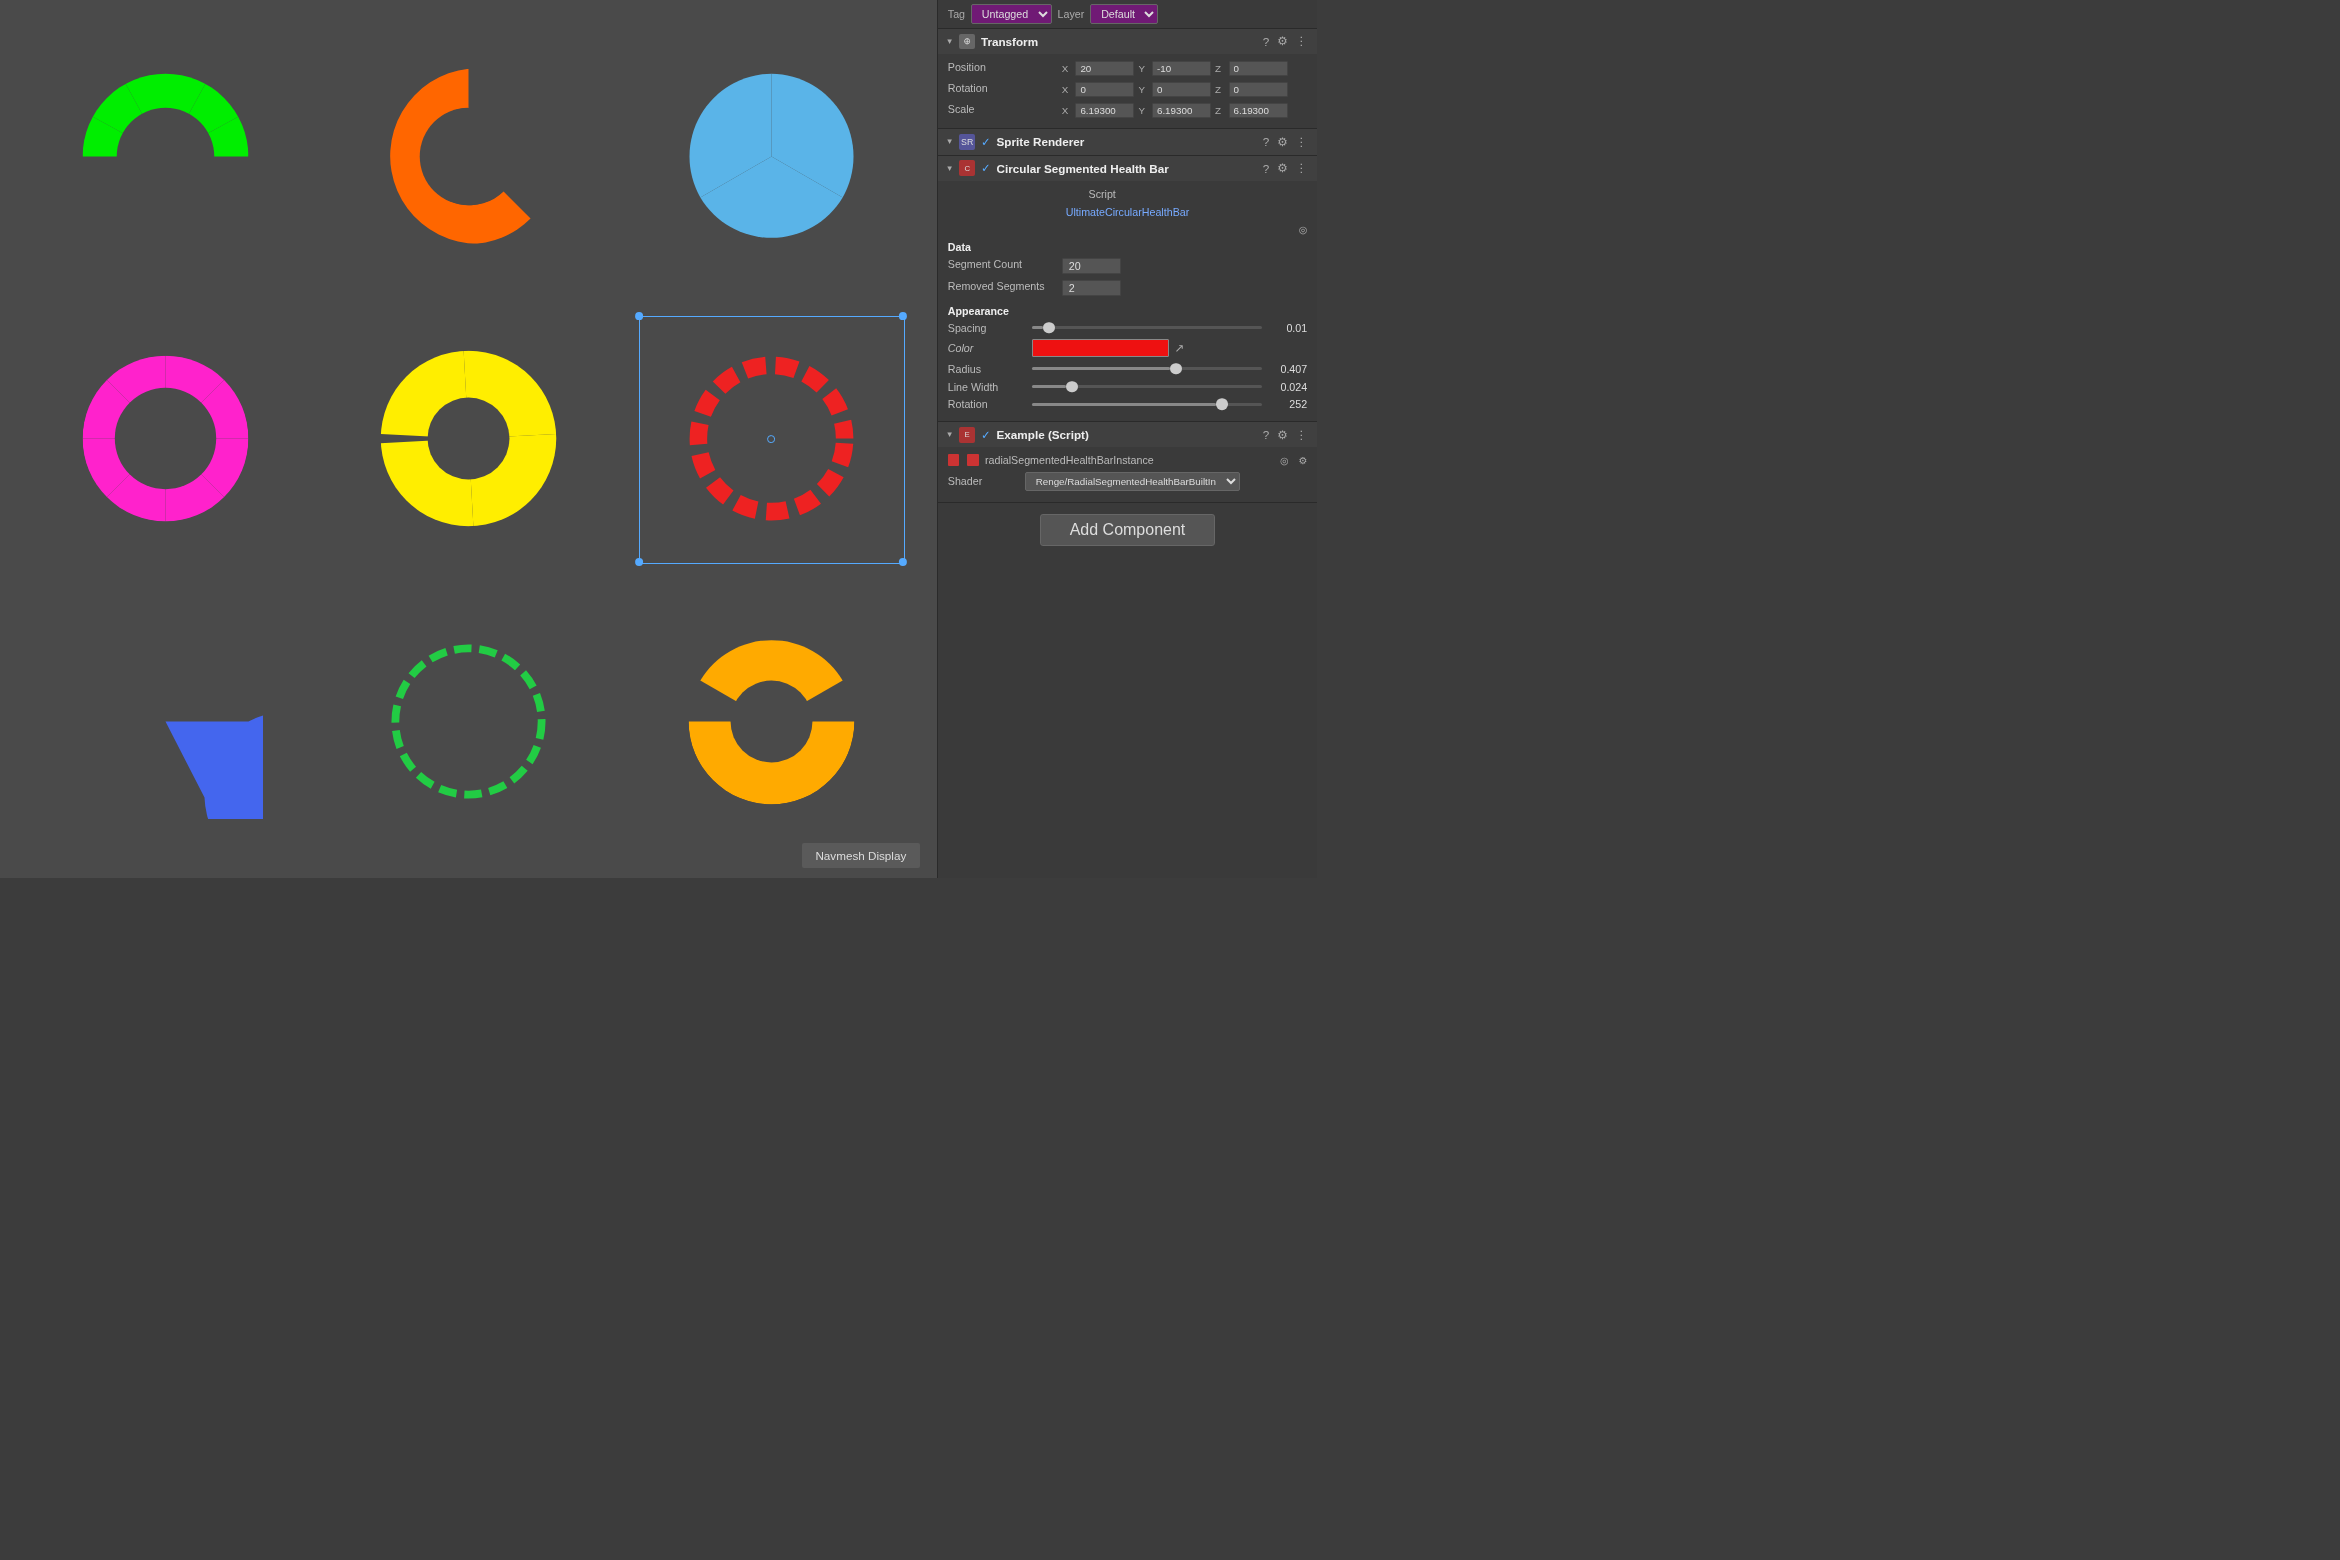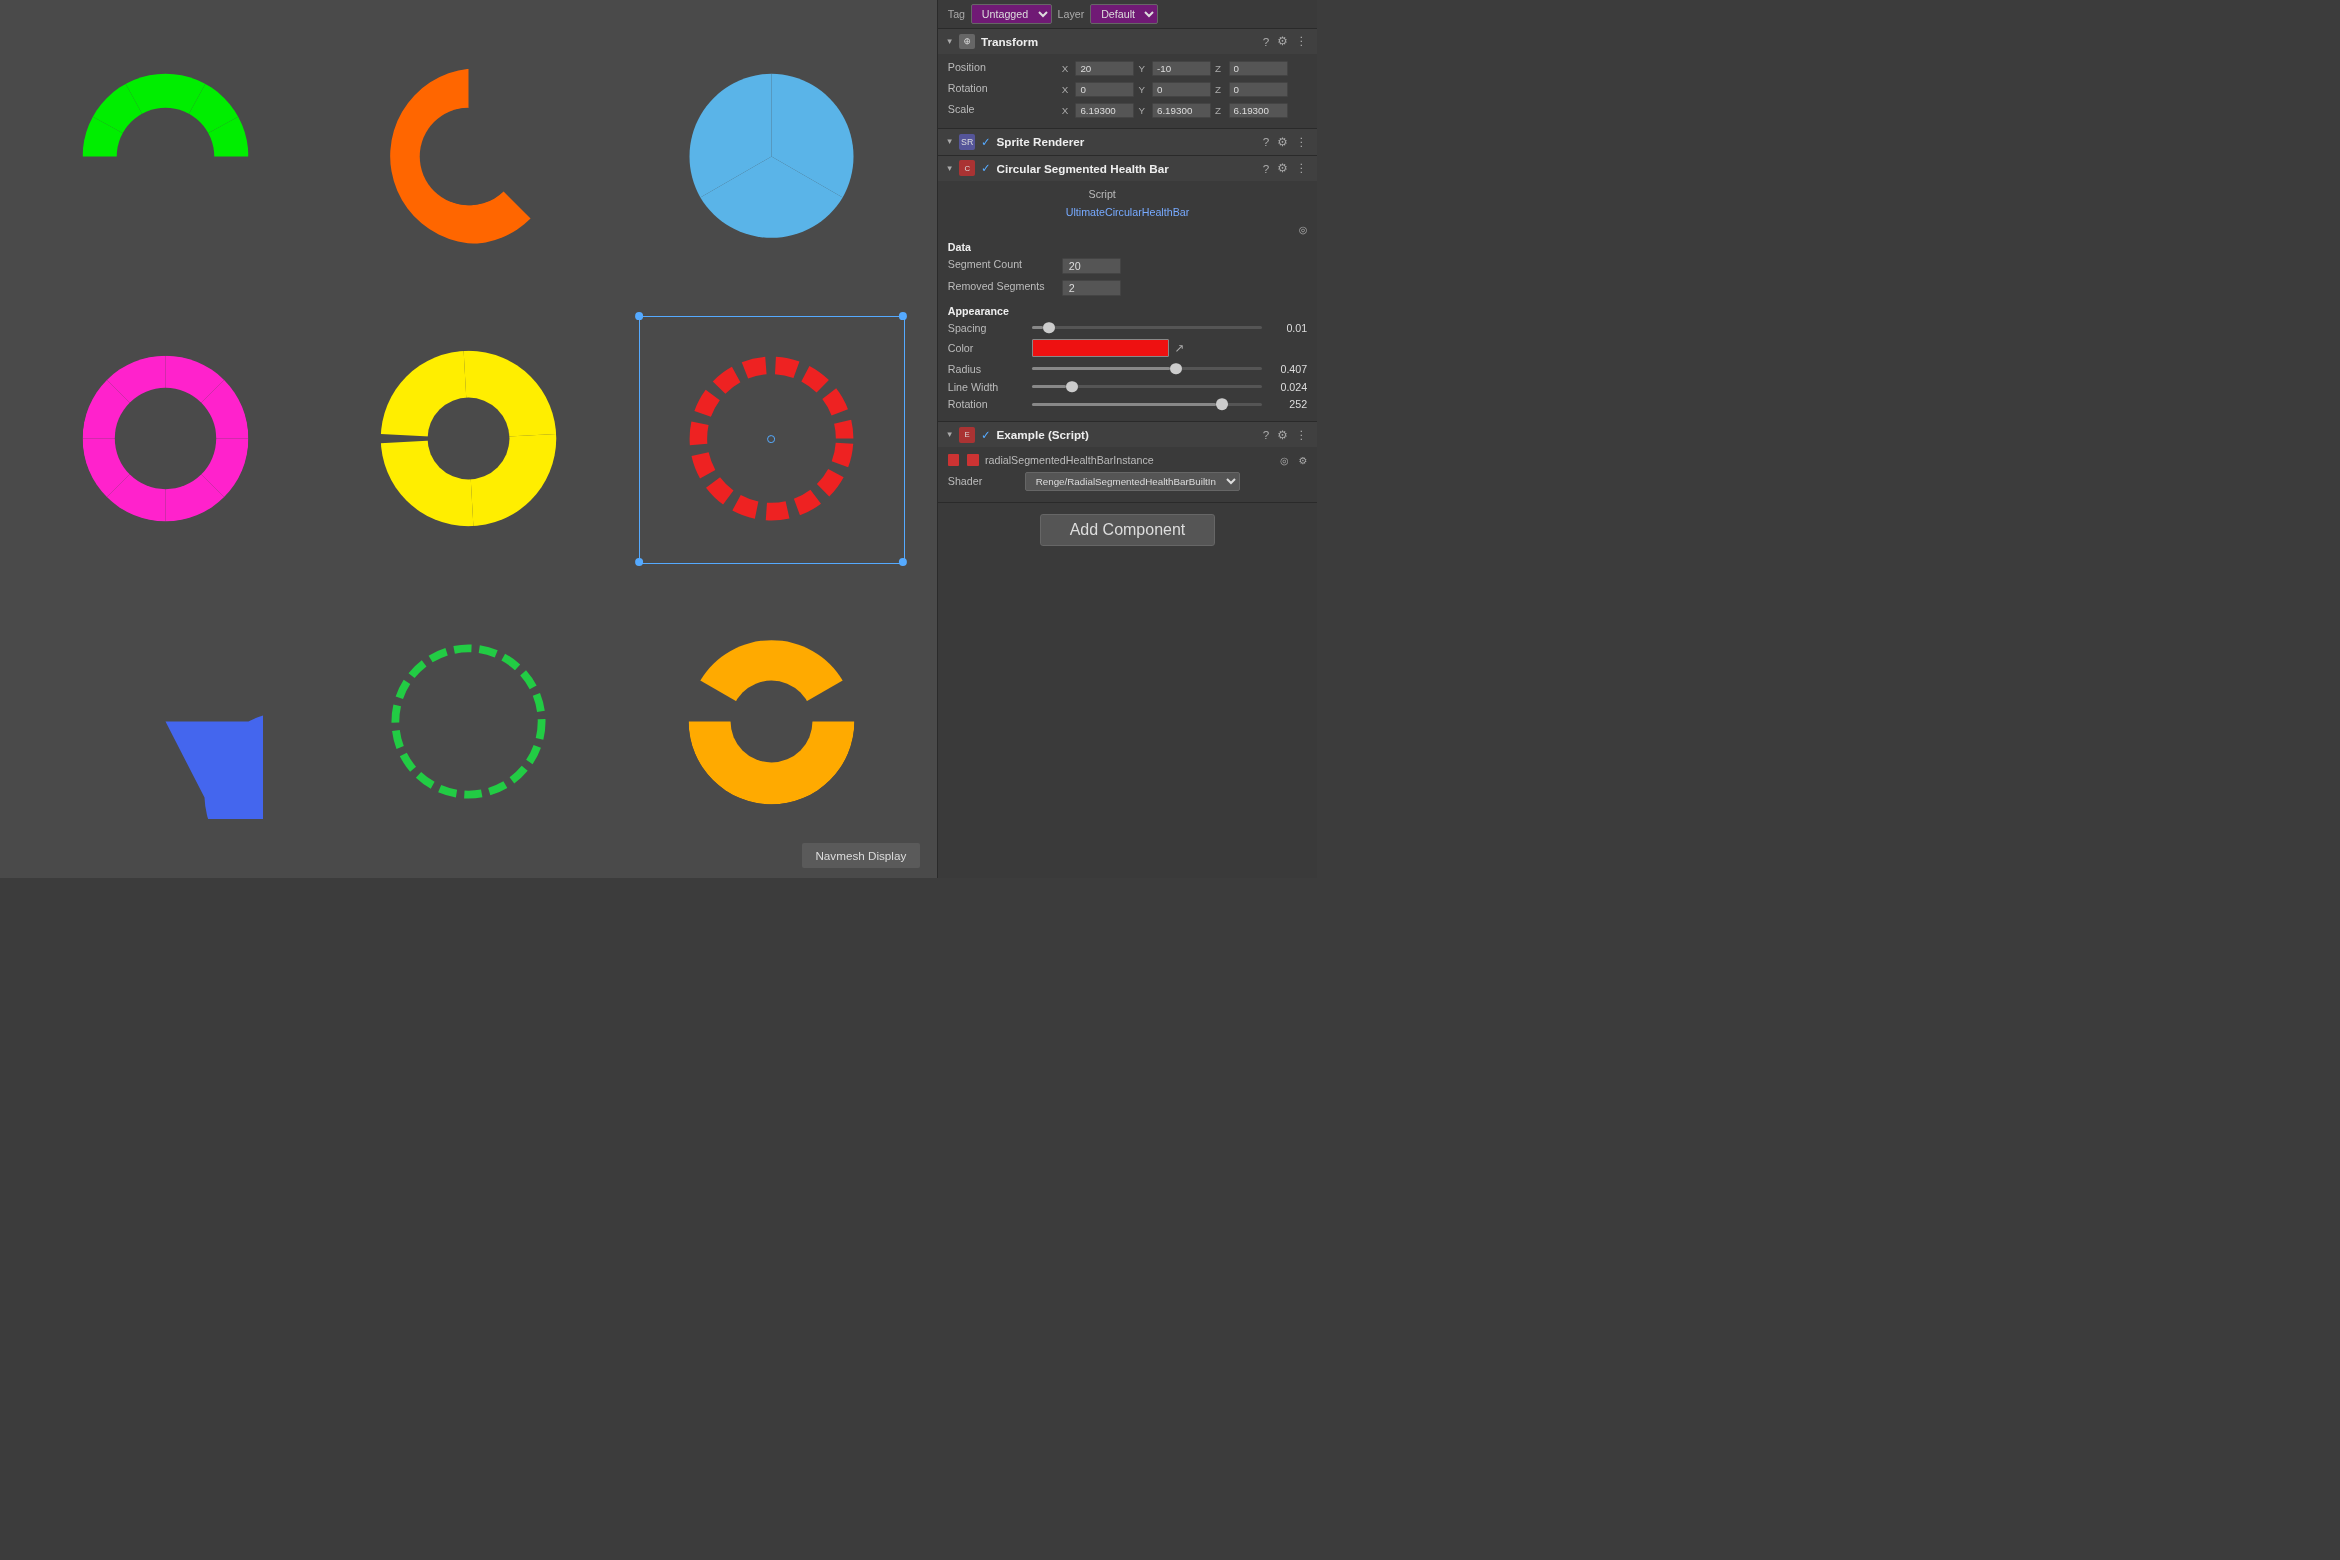--- a/index.html
+++ b/index.html
@@ -253,20 +253,21 @@
       align-items: center;
       padding: 2.9px 0;
       gap: 5.9px;
     }
 
     .color-label {
       color: #bbb;
       font-size: 10.7px;
       width: 78px;
       flex-shrink: 0;
+      font-style: italic;
     }
 
     .color-arrow {
       color: #aaa;
       font-size: 11.7px;
       cursor: pointer;
     }
 
     
     .script-row {

